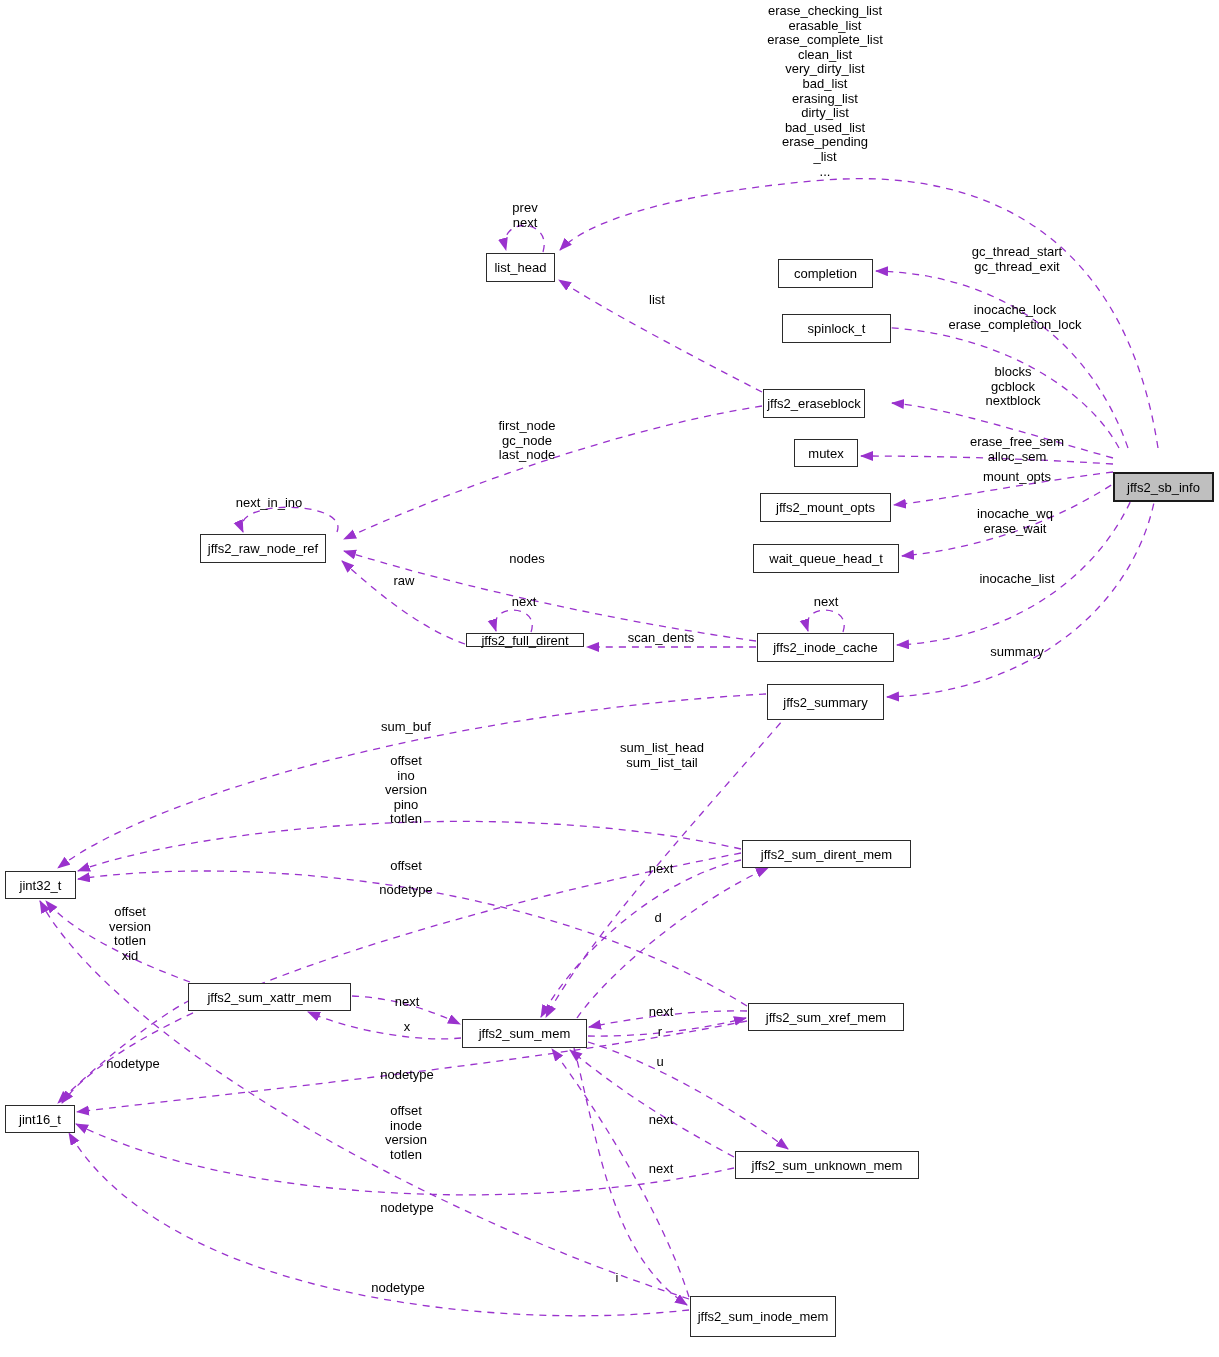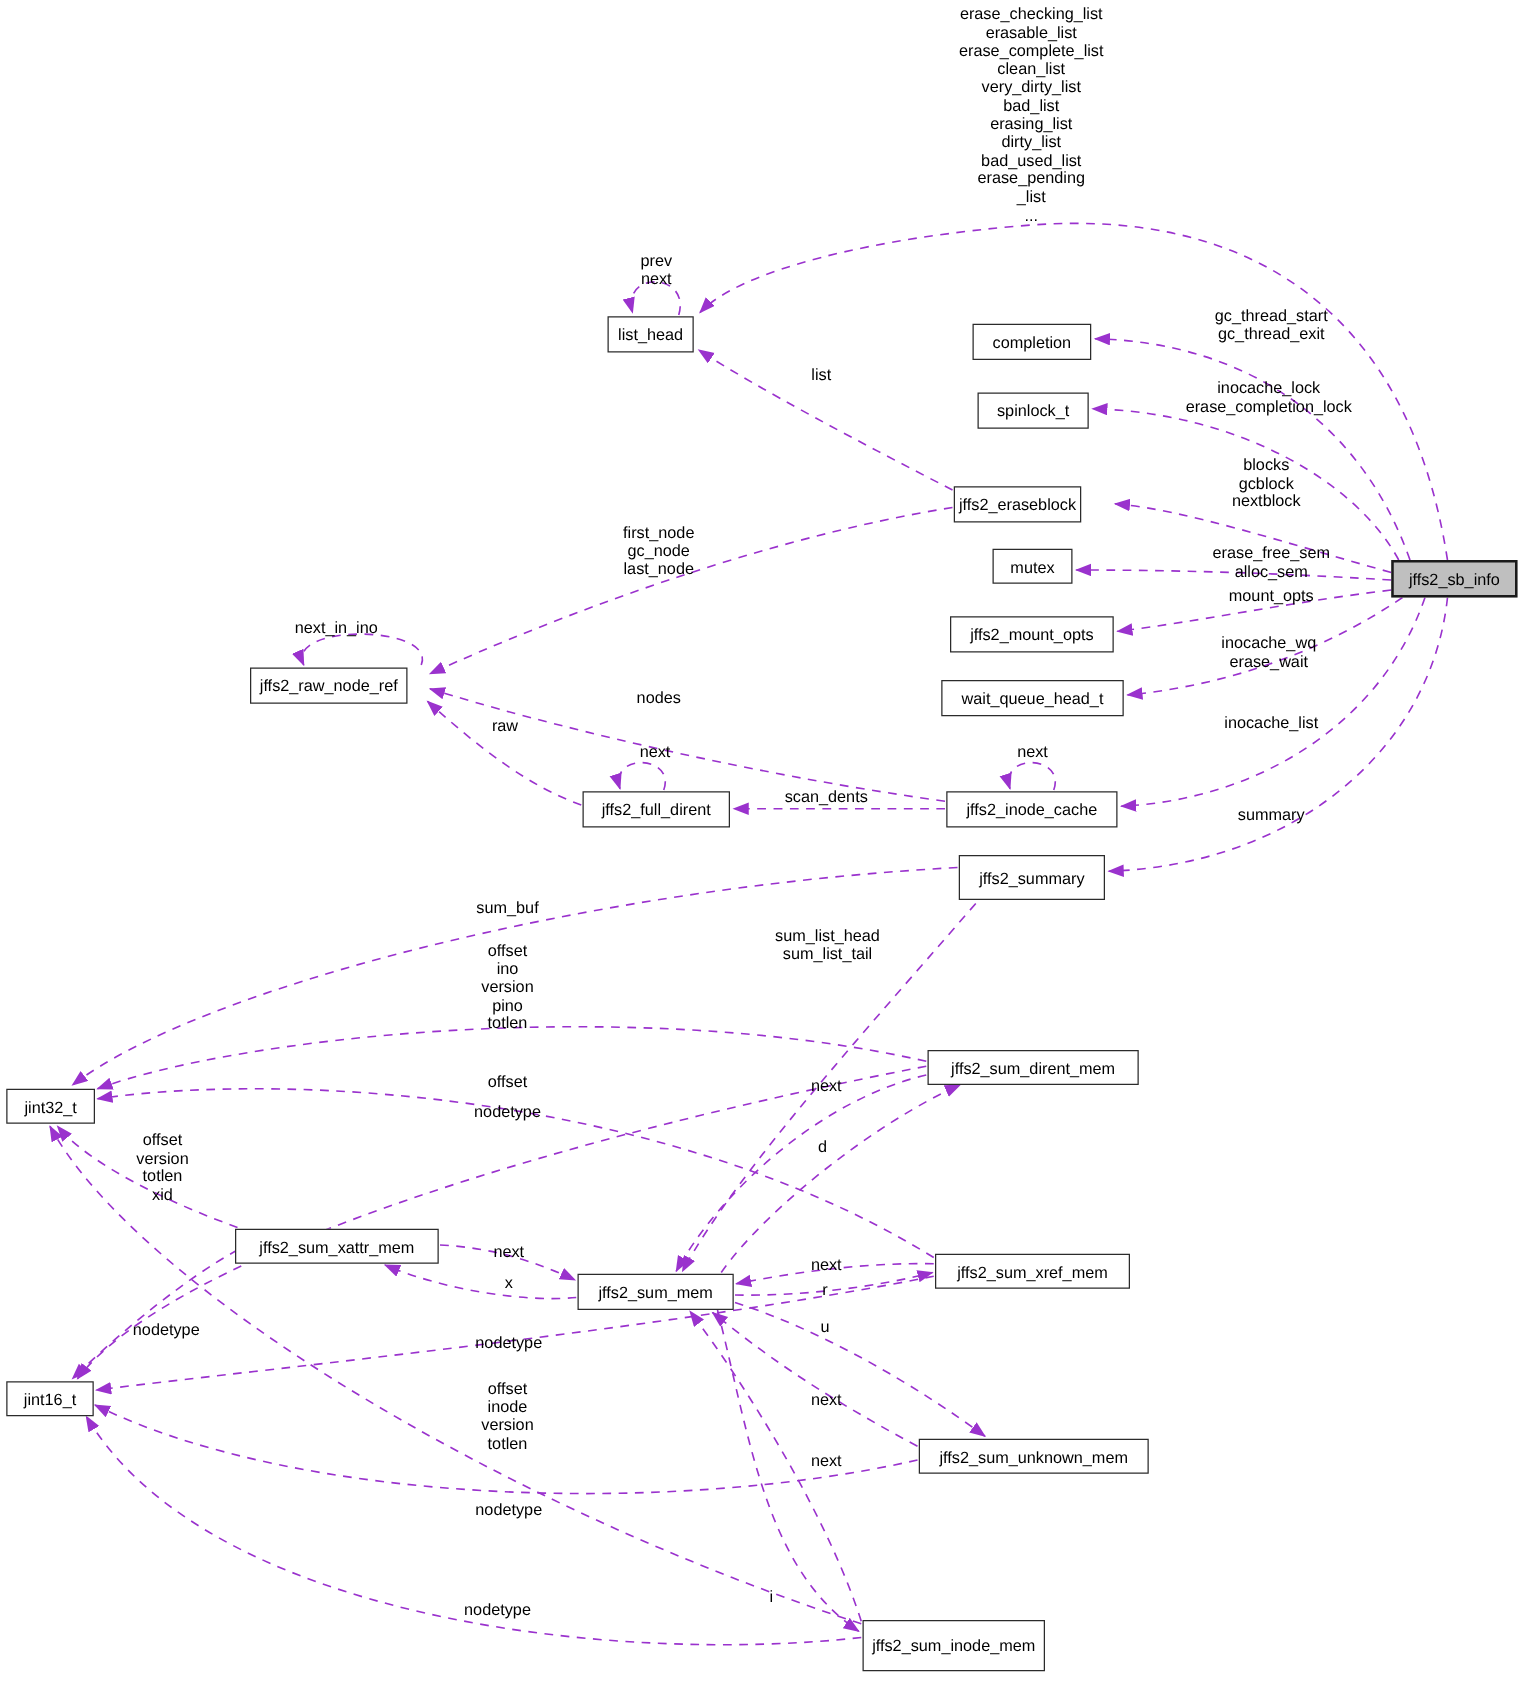--- a/index.html
+++ b/index.html
@@ -12,21 +12,21 @@
   .elabel{
     position:absolute;z-index:2;transform:translate(-50%,-50%);
     font-size:13px;line-height:14.6px;white-space:pre-line;text-align:center;color:#000;
   }
   .node{
     position:absolute;z-index:3;box-sizing:border-box;
     background:#ffffff;border:1px solid #2b2b2b;
     display:flex;align-items:center;justify-content:center;
     font-size:13px;color:#000;cursor:pointer;
   }
-  .node.main{background:#bfbfbf;border:2px solid #1a1a1a;}
+  .node.main{background:#bfbfbf;border:2px solid #1a1a1a;margin-top:24px;}
 </style>
 </head>
 <body>
 
 <div id="canvas">
 
   <svg id="edges" width="1219" height="1357">
     <defs>
       <marker id="arr" markerUnits="userSpaceOnUse" markerWidth="15" markerHeight="12" refX="12" refY="5" orient="auto">
         <path d="M0,0 L13,5 L0,10 z" fill="#9a32cd"></path>
@@ -139,28 +139,28 @@
 version
 totlen</div>
   <div class="elabel" style="left:661px;top:1120px">next</div>
   <div class="elabel" style="left:661px;top:1169px">next</div>
   <div class="elabel" style="left:407px;top:1208px">nodetype</div>
   <div class="elabel" style="left:398px;top:1288px">nodetype</div>
   <div class="elabel" style="left:617px;top:1278px">i</div>
 
   <div class="node" style="left:486px;top:253px;width:69px;height:29px">list_head</div>
   <div class="node" style="left:778px;top:259px;width:95px;height:29px">completion</div>
-  <div class="node" style="left:782px;top:314px;width:89px;height:29px">spinlock_t</div>
+  <div class="node" style="left:782px;top:314px;width:109px;height:29px">spinlock_t</div>
   <div class="node" style="left:763px;top:389px;width:102px;height:29px">jffs2_eraseblock</div>
   <div class="node" style="left:794px;top:439px;width:64px;height:28px">mutex</div>
   <div class="node" style="left:760px;top:493px;width:131px;height:29px">jffs2_mount_opts</div>
   <div class="node" style="left:753px;top:544px;width:146px;height:29px">wait_queue_head_t</div>
   <div class="node main" style="left:1113px;top:448px;width:101px;height:30px">jffs2_sb_info</div>
   <div class="node" style="left:200px;top:534px;width:126px;height:29px">jffs2_raw_node_ref</div>
-  <div class="node" style="left:466px;top:633px;width:118px;height:29px">jffs2_full_dirent</div>
+  <div class="node" style="left:466px;top:633px;width:118px;height:14px">jffs2_full_dirent</div>
   <div class="node" style="left:757px;top:633px;width:137px;height:29px">jffs2_inode_cache</div>
   <div class="node" style="left:767px;top:684px;width:117px;height:36px">jffs2_summary</div>
   <div class="node" style="left:5px;top:871px;width:71px;height:28px">jint32_t</div>
   <div class="node" style="left:742px;top:840px;width:169px;height:28px">jffs2_sum_dirent_mem</div>
   <div class="node" style="left:188px;top:983px;width:163px;height:28px">jffs2_sum_xattr_mem</div>
   <div class="node" style="left:462px;top:1019px;width:125px;height:29px">jffs2_sum_mem</div>
   <div class="node" style="left:748px;top:1003px;width:156px;height:28px">jffs2_sum_xref_mem</div>
   <div class="node" style="left:5px;top:1105px;width:70px;height:28px">jint16_t</div>
   <div class="node" style="left:735px;top:1151px;width:184px;height:28px">jffs2_sum_unknown_mem</div>
   <div class="node" style="left:690px;top:1296px;width:146px;height:41px">jffs2_sum_inode_mem</div>

